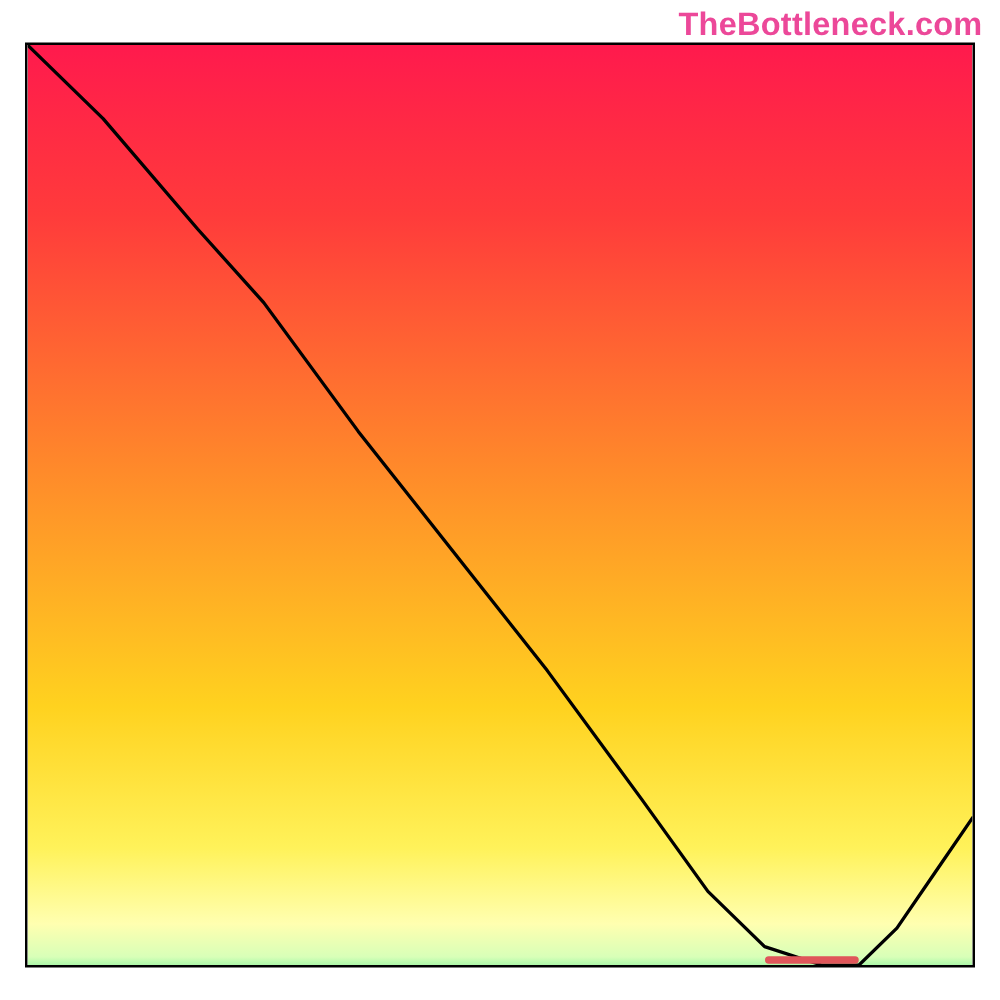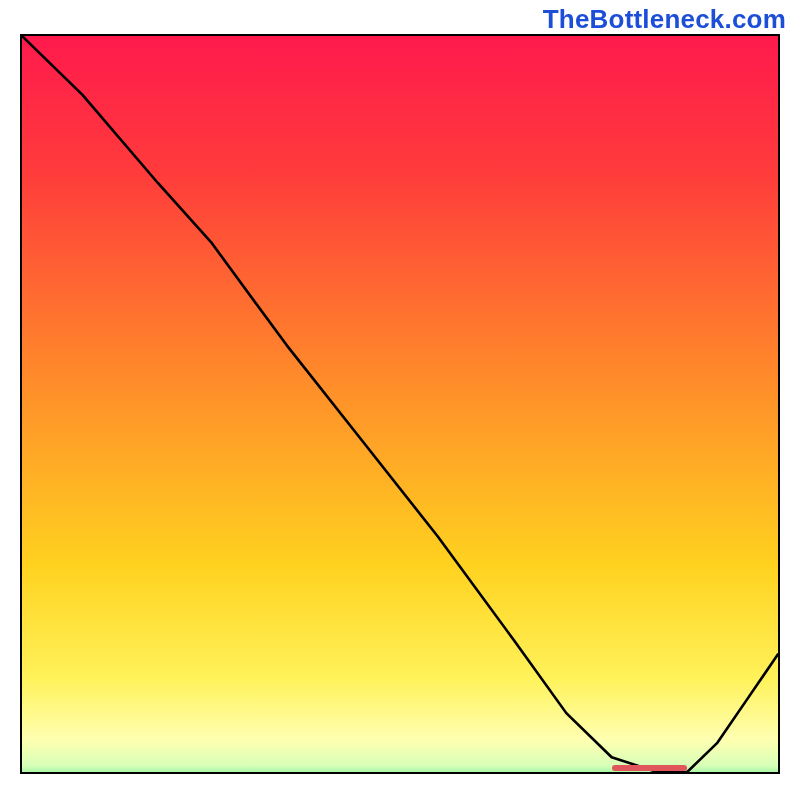--- a/index.html
+++ b/index.html
@@ -15,21 +15,21 @@
     width: 800px;
     height: 800px;
   }
   .watermark {
     position: absolute;
     top: 4px;
     right: 14px;
     font-family: Arial, Helvetica, sans-serif;
     font-size: 26px;
     font-weight: bold;
-    color: #1d4ed8;
+    color: #ec4899;
     letter-spacing: 0.2px;
     z-index: 5;
   }
   .plot-area {
     position: absolute;
     left: 20px;
     top: 34px;
     width: 760px;
     height: 740px;
     border: 2px solid #000;

